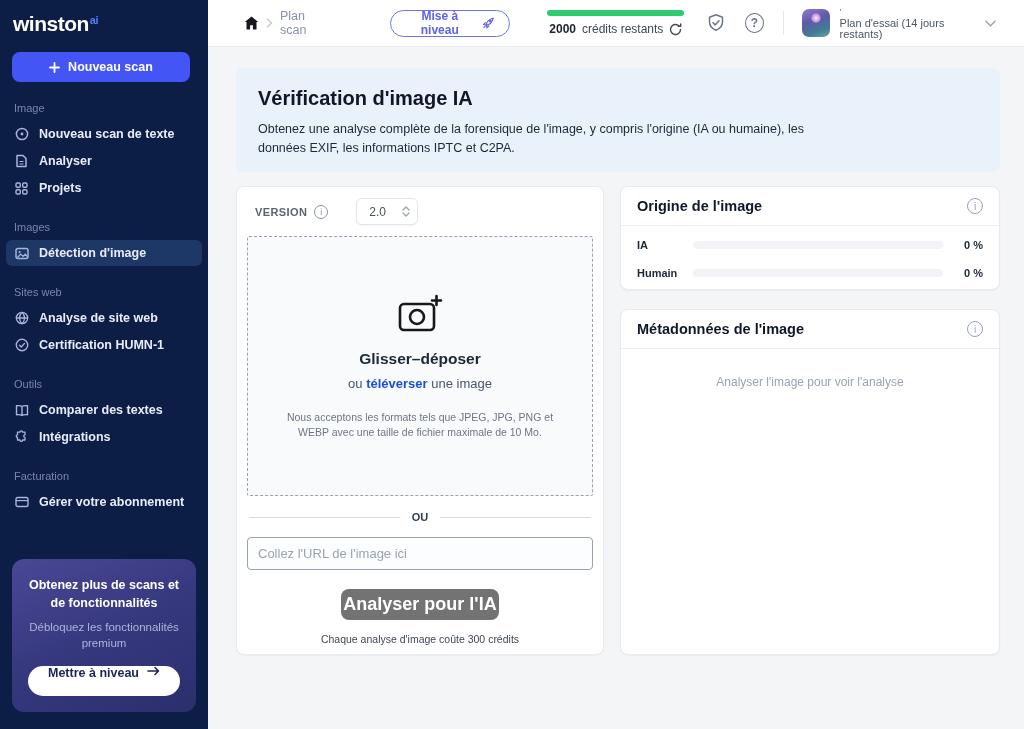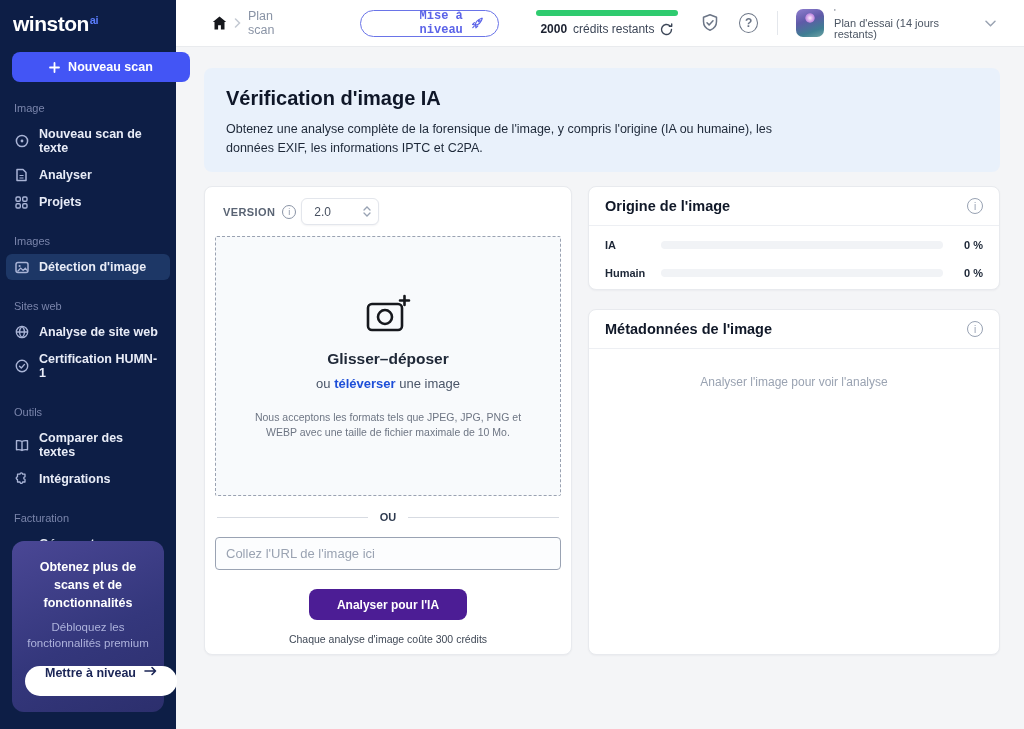--- a/index.html
+++ b/index.html
@@ -1,21 +1,21 @@
 <!DOCTYPE html>
 <html><head>
 <meta charset="utf-8">
 <style>
   * { box-sizing: border-box; margin: 0; padding: 0; }
   html,body { width:1024px; height:729px; overflow:hidden; }
   body { font-family:"Liberation Sans", sans-serif; background:#f4f5f7; }
   .app { width:1024px; height:729px; display:flex; }
 
   
-  .sidebar { width:176px; flex-shrink:0; background:#0d1e46; position:relative; }
+  .sidebar { width:208px; flex-shrink:0; background:#0d1e46; position:relative; }
   .logo { padding:12px 0 0 13px; font-size:21px; font-weight:700; color:#fff; letter-spacing:-0.5px; }
   .logo .ai { font-size:11px; color:#5a7cfa; font-weight:700; position:relative; top:-7px; margin-left:1px; }
   .newscan-btn { margin:16px 12px 0; height:30px; background:#4355f5; border:none; border-radius:8px; color:#fff;
     font-size:12.5px; font-weight:600; display:flex; align-items:center; justify-content:center; gap:8px; width:178px; cursor:pointer;
     font-family:"Liberation Sans", sans-serif; }
   .section-label { margin:20px 0 7px 14px; font-size:11px; color:#7a85ab; }
   .nav-item { display:flex; align-items:center; gap:10px; padding:6px 8px; margin:1px 6px; border-radius:6px;
     color:#e8ecf7; font-size:12.5px; font-weight:600; cursor:pointer; }
   .nav-item .ic { color:#a9b4d6; display:flex; width:15px; justify-content:center; flex-shrink:0; }
   .nav-item.active { background:#1d3766; }
@@ -29,21 +29,21 @@
 
   
   .main { flex:1; display:flex; flex-direction:column; min-width:0; }
   .topbar { height:47px; background:#fff; border-bottom:1px solid #e9ebee; display:flex; align-items:center;
     padding:0 28px 0 36px; flex-shrink:0; }
   .crumb-home { color:#16181d; display:flex; cursor:pointer; }
   .crumb-sep { color:#c3c9d2; margin:0 7px; display:flex; }
   .crumb-label { font-size:12.5px; color:#8a94a6; }
   .upgrade-btn { margin-left:60px; height:27px; padding:0 14px; border:1px solid #6a74e8; border-radius:14px;
     background:#fff; color:#5b63e8; font-size:12px; font-weight:600; display:flex; align-items:center; gap:7px; cursor:pointer;
-    font-family:Liberation Mono, monospace;text-align:right; }
+    font-family:Liberation Sans, sans-serif; }
   .credits { margin-left:37px; width:150px; }
   .credit-bar { height:6px; border-radius:3px; background:#2fcb6f; }
   .credit-row { margin-top:6px; display:flex; align-items:center; justify-content:center; gap:6px; }
   .credit-amount { font-size:12px; font-weight:700; color:#1b2130; }
   .credit-label { font-size:12px; color:#3c4657; }
   .refresh { color:#3c4657; display:flex; cursor:pointer; }
   .iconbtn { margin-left:22px; color:#6b7586; display:flex; cursor:pointer; }
   .qmark { margin-left:19px; width:20px; height:20px; border:1.4px solid #6b7586; border-radius:50%;
     color:#6b7586; font-size:12px; font-weight:700; display:flex; align-items:center; justify-content:center; cursor:pointer; }
   .vdivider { margin-left:19px; width:1px; height:24px; background:#e4e7ec; }
@@ -62,38 +62,38 @@
   .banner-title { font-size:20px; font-weight:700; color:#0f1728; }
   .banner-desc { margin-top:10px; font-size:12.5px; line-height:19px; color:#1d2838; max-width:592px; }
   .cols { display:flex; gap:16px; margin-top:14px; }
 
   .left-panel { width:368px; background:#fff; border:1px solid #e8eaee; border-radius:8px; height:469px;
     padding:11px 10px 0; box-shadow:0 1px 2px rgba(16,24,40,.04); }
   .version-row { display:flex; align-items:center; padding-left:8px; }
   .version-label { font-size:11px; font-weight:700; color:#5a6474; letter-spacing:.4px; }
   .info-icon { width:14px; height:14px; border:1.3px solid #8a94a6; border-radius:50%; color:#8a94a6;
     font-size:9px; font-style:normal; display:inline-flex; align-items:center; justify-content:center; margin-left:7px; }
-  .version-select { margin-left:5px; width:78px; height:27px; border:1px solid #e3e6ec; border-radius:6px;
+  .version-select { margin-left:28px; width:62px; height:27px; border:1px solid #e3e6ec; border-radius:6px;
     background:#fff; box-shadow:0 1px 2px rgba(16,24,40,.05); display:flex; align-items:center;
     justify-content:space-between; padding:0 7px 0 12px; font-size:12px; color:#475060; cursor:pointer; }
   .stepper { display:flex; flex-direction:column; gap:1px; color:#98a2b3; }
   .dropzone { margin-top:11px; height:260px; border:1.5px dashed #9aa2b1; background:#f8fafc; border-radius:2px;
     display:flex; flex-direction:column; align-items:center; justify-content:center; text-align:center; cursor:pointer; }
   .dz-title { margin-top:15px; font-size:15.5px; font-weight:700; color:#202938; }
   .dz-sub { margin-top:8px; font-size:13px; color:#4a5568; }
   .dz-link { color:#1d4ed8; font-weight:700; cursor:pointer; }
   .dz-formats { margin-top:19px; font-size:10.5px; line-height:15px; color:#6e7684; max-width:296px; }
   .ou-row { margin-top:15px; display:flex; align-items:center; gap:12px; padding:0 2px; }
   .ou-line { flex:1; height:1px; background:#d7dbe2; }
   .ou-text { font-size:11px; font-weight:700; color:#2f3b50; }
   .url-input { margin-top:14px; width:100%; height:33px; border:1px solid #9aa3b3; border-radius:4px;
     background:#fcfdfe; font-size:13px; padding:2px 10px; color:#333a46; font-family:"Liberation Sans", sans-serif; }
   .url-input::placeholder { color:#9aa3b2; }
   .analyze-btn { margin:19px auto 0; display:flex; align-items:center; justify-content:center; width:158px; height:31px;
-    background:#4c1d95; color:#fff; font-weight:700; font-size:12px; border:none; border-radius:8px; cursor:pointer;
+    background:#737373; color:#fff; font-weight:700; font-size:18px; border:none; border-radius:8px; cursor:pointer;
     font-family:"Liberation Sans", sans-serif; }
   .cost-note { text-align:center; font-size:10.5px; color:#3f4856; margin-top:13px; }
 
   .right-col { flex:1; display:flex; flex-direction:column; gap:19px; height:469px; }
   .panel { background:#fff; border:1px solid #e8eaee; border-radius:8px; box-shadow:0 1px 2px rgba(16,24,40,.04); }
   .panel-head { display:flex; justify-content:space-between; align-items:center; padding:11px 16px;
     border-bottom:1px solid #edeff3; }
   .panel-title { font-size:14.5px; font-weight:700; color:#101828; }
   .panel-info { width:16px; height:16px; border:1.4px solid #98a2b3; border-radius:50%; color:#98a2b3;
     font-size:10px; font-style:normal; display:flex; align-items:center; justify-content:center; cursor:pointer; }

